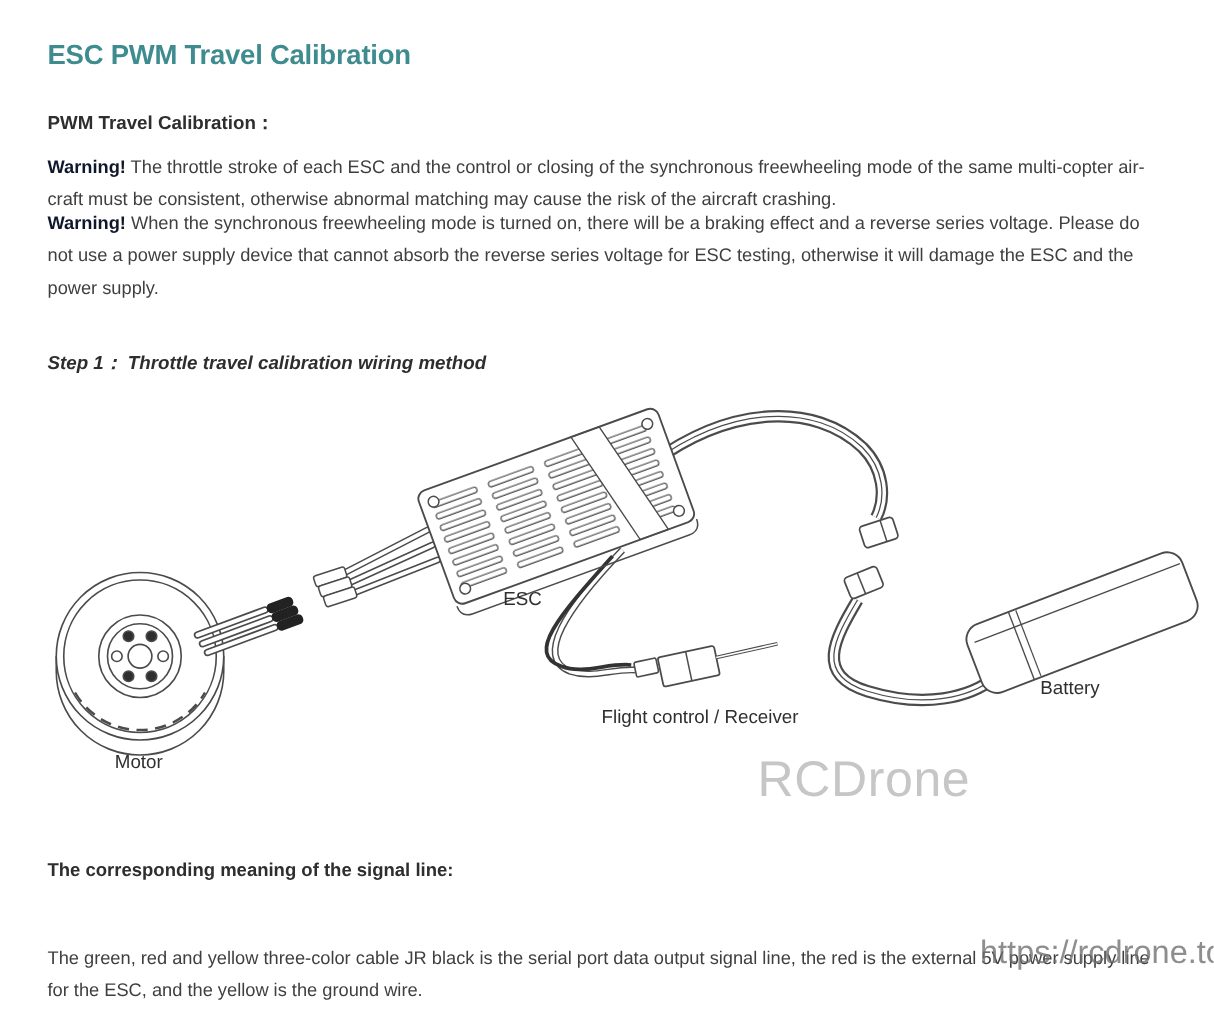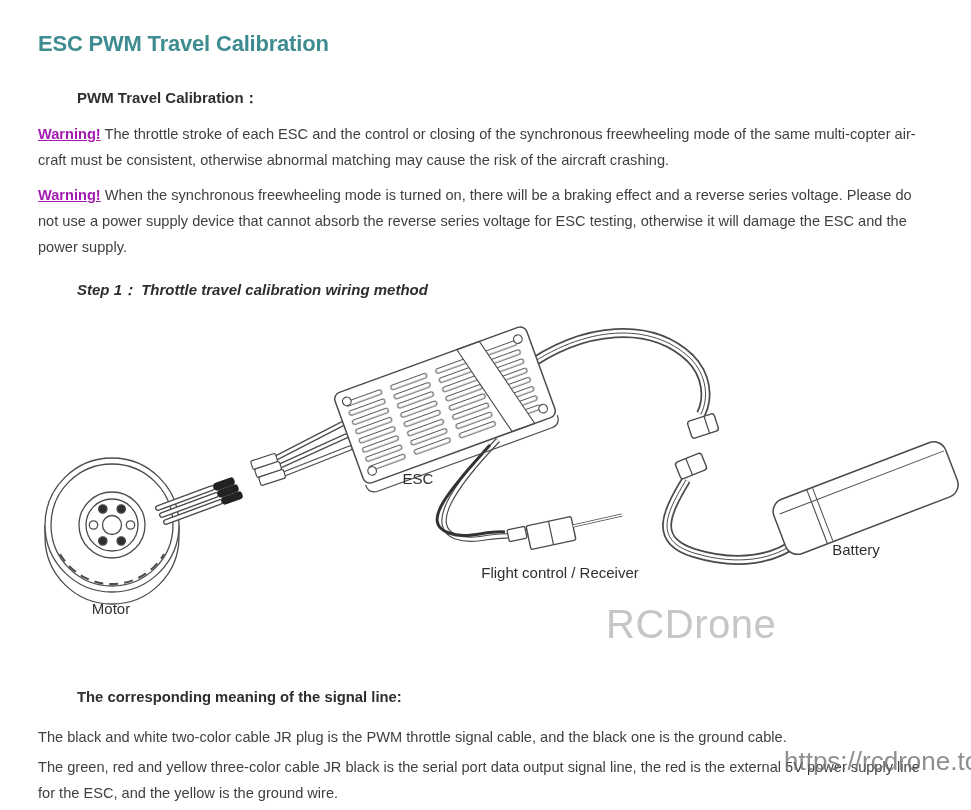--- a/index.html
+++ b/index.html
@@ -19,32 +19,31 @@
     left: 38px; top: 31px;
     font-size: 22px;
     font-weight: bold;
     letter-spacing: -0.2px;
     color: #3e8c90;
   }
   .sec-heading {
     font-size: 15px;
     font-weight: bold;
     color: #2e2e2e;
-    margin-left: 39px;
   }
   .body-text {
     font-size: 14.6px;
     line-height: 26px;
     color: #3f3f3f;
     width: 896px;
   }
-  .body-text strong { color: #a21caf; text-decoration: underline; }
+  .body-text strong { color: #0f172a; }
   .intro-heading { left: 38px; top: 89px; }
   .warning-1 { left: 38px; top: 121px; }
-  .warning-2 { left: 38px; top: 182px; }
+  .warning-2 { left: 38px; top: 166px; }
   .step1-heading { left: 38px; top: 281px; font-style: italic; }
   .diagram-svg { left: 0; top: 312px; }
   .diagram-svg text {
     font-family: "Liberation Sans", sans-serif;
     font-size: 15px;
     fill: #2f2f2f;
   }
   .brand-watermark {
     left: 606px; top: 602px;
     font-size: 40px;
@@ -198,19 +197,18 @@
     <text x="111" y="302" text-anchor="middle">Motor</text>
     <text x="418" y="172" text-anchor="middle">ESC</text>
     <text x="560" y="266" text-anchor="middle">Flight control / Receiver</text>
     <text x="856" y="243" text-anchor="middle">Battery</text>
   </svg>
 
   <div class="abs brand-watermark">RCDrone</div>
 
   <div class="abs sec-heading signal-heading">The corresponding meaning of the signal line:</div>
 
-  <p class="abs body-text signal-para-1">The black and white two-color cable JR plug is the PWM throttle signal cable, and the black one is the ground cable.</p>
 
   <p class="abs body-text signal-para-2">The green, red and yellow three-color cable JR black is the serial port data output signal line, the red is the external 5V power supply line for the ESC, and the yellow is the ground wire.</p>
 
   <div class="abs url-watermark">https://rcdrone.top/</div>
 
 </div>
 
 </body></html>

